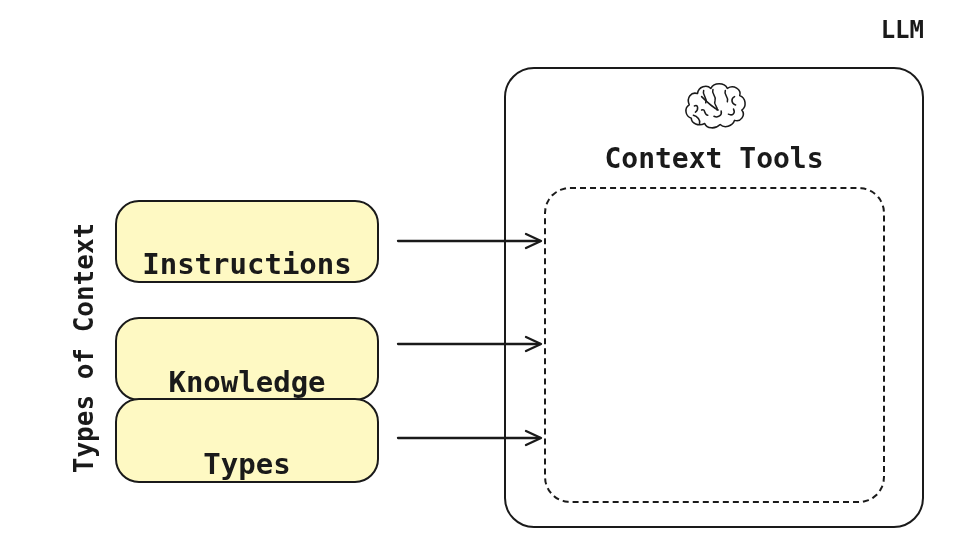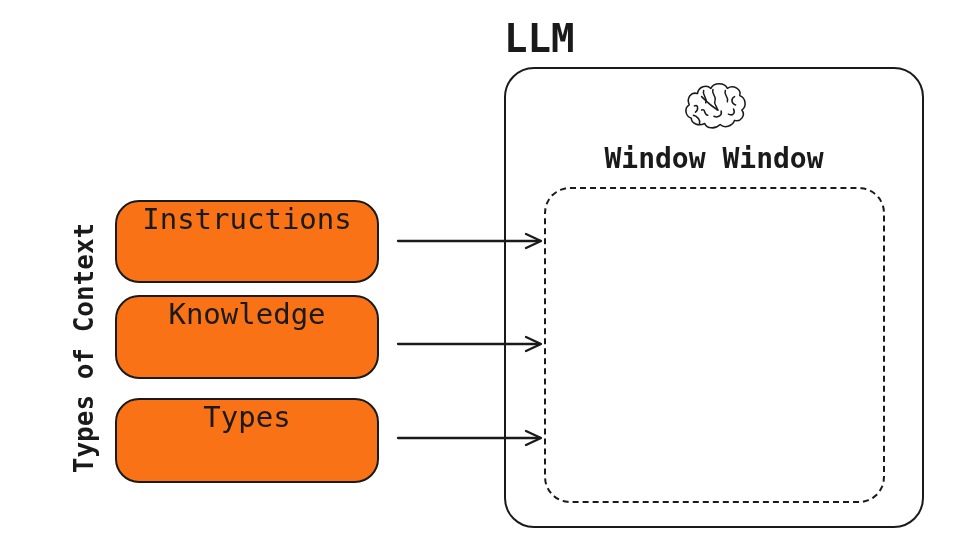--- a/index.html
+++ b/index.html
@@ -30,39 +30,39 @@
     white-space: nowrap;
   }
 
   
   .ctx-box {
     position: absolute;
     left: 115px;
     width: 264px;
     border: 2.5px solid #1a1a1a;
     border-radius: 24px;
-    background: #f97316;
+    background: #fef9c3;
     display: flex;
-    align-items: flex-start;
+    align-items: flex-end;
     justify-content: center;
     font-size: 29px;
-    font-weight: 400;
+    font-weight: 700;
   }
   .box-instructions { top: 200px; height: 83px; }
-  .box-knowledge    { top: 295px; height: 84px; }
+  .box-knowledge    { top: 317px; height: 84px; }
   .box-tools        { top: 398px; height: 85px; }
 
   
   .llm-title {
     position: absolute;
     left: 504px;
     top: 16px;
     width: 420px;
-    text-align: left;
-    font-size: 39px;
+    text-align: right;
+    font-size: 24px;
     font-weight: 700;
   }
   .llm-box {
     position: absolute;
     left: 504px;
     top: 67px;
     width: 420px;
     height: 461px;
     border: 2.5px solid #1a1a1a;
     border-radius: 30px;
@@ -142,21 +142,21 @@
       <path d="M 43 9 C 41 14 47 15 45 20"></path>
       <path d="M 52 15 C 48 17 49 22 53 23"></path>
       <path d="M 13 24 C 17 22 17 28 14 30"></path>
       <path d="M 20 28 C 24 26 22 33 26 33"></path>
       <path d="M 32 34 C 36 36 40 33 39 29"></path>
       <path d="M 46 32 C 50 34 53 31 51 27"></path>
       <path d="M 20 15 C 26 21 30 25 36 28"></path>
       <path d="M 12 33 C 16 34 19 38 18 41"></path>
     </svg>
 
-    <div class="cw-label">Window Window</div>
+    <div class="cw-label">Context Tools</div>
     <div class="cw-box"></div>
   </div>
 
   <svg class="arrows" viewBox="0 0 959 556" fill="none" stroke="#1a1a1a" stroke-width="2.3" stroke-linecap="round" stroke-linejoin="round">
     <g>
       <line x1="398" y1="241" x2="540" y2="241"></line>
       <polyline points="526,234 541,241 526,248"></polyline>
     </g>
     <g>
       <line x1="398" y1="344" x2="540" y2="344"></line>

